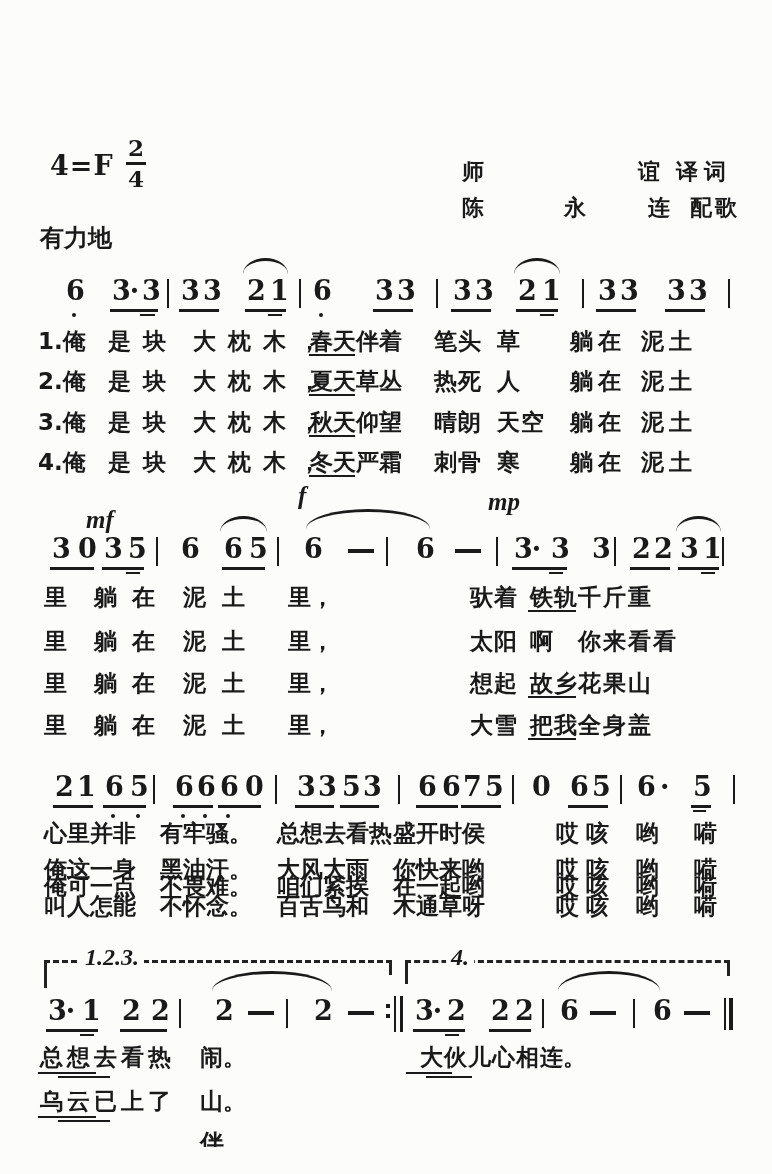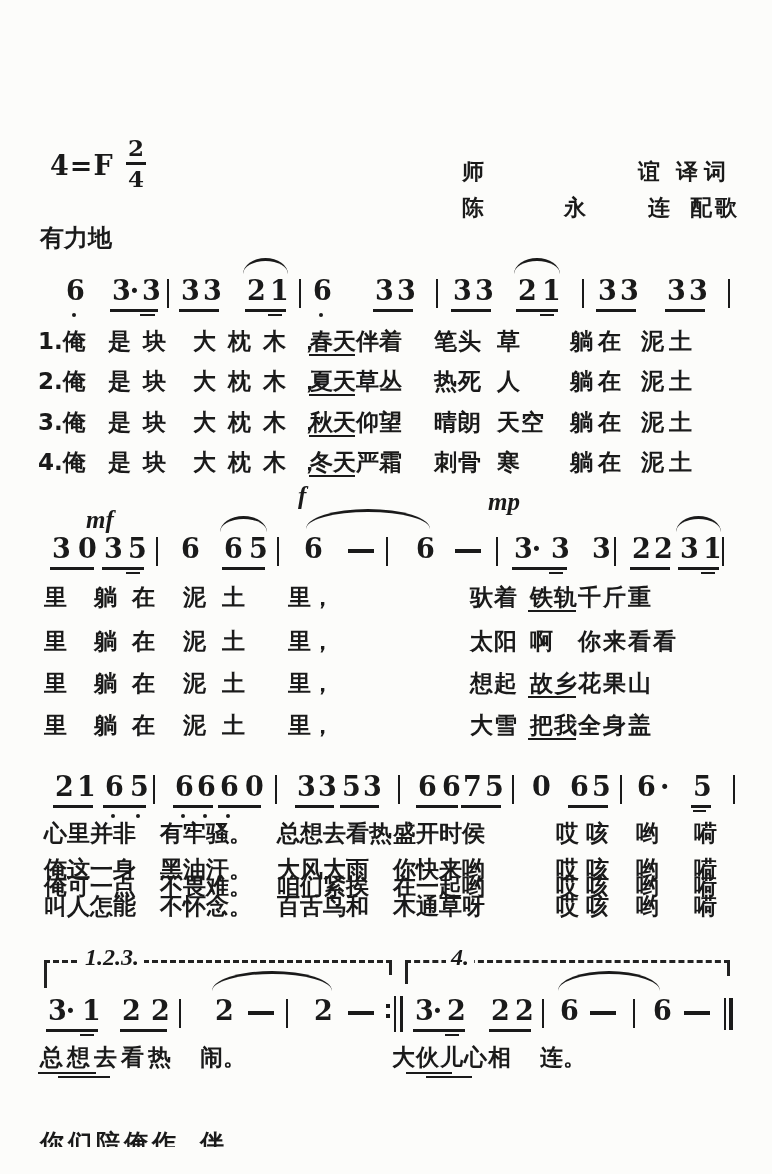--- a/index.html
+++ b/index.html
@@ -37,21 +37,21 @@
   .ulb{position:absolute;height:2px;background:#1a1a1a;}
   .vr .c0{left:38px}.vr .c1{left:108px;letter-spacing:12px}.vr .c2{left:193px;letter-spacing:12px}
   .vr .c3{left:310px}.vr .c4{left:434px;letter-spacing:1px}.vr .c5{left:497px;letter-spacing:1px}
   .vr .c6{left:570px;letter-spacing:5px}.vr .c7{left:641px;letter-spacing:5px}
   .rf .c0{left:44px}.rf .c1{left:94px;letter-spacing:15px}.rf .c2{left:183px;letter-spacing:16px}
   .rf .c3{left:288px}.rf .c4{left:470px;letter-spacing:1px}.rf .c5{left:530px;letter-spacing:1px}
   .rf .c6{left:578px;letter-spacing:2px}
   .s3 .c0{left:44px}.s3 .c1{left:160px}.s3 .c2{left:277px}.s3 .c3{left:393px}
   .s3 .c4{left:556px;letter-spacing:7px}.s3 .c5{left:636px}.s3 .c6{left:694px}
   .e4l .c0{left:40px;letter-spacing:4px}.e4l .c1{left:200px}
-  .e4r .c0{left:392px;letter-spacing:1px}.e4r .c1{left:540px}
+  .e4r .c0{left:420px;letter-spacing:1px}.e4r .c1{left:540px}
   .cutrow{height:17px;overflow:hidden;}
   .cutrow .lt{font-size:24px;}
   
   .vline{position:absolute;top:960px;height:0;border-top:3px dashed #222;}
   .vtick{position:absolute;width:3px;background:#222;}
   .vlab{position:absolute;top:944px;font-family:"Liberation Serif","DejaVu Serif",serif;
         font-style:italic;font-weight:700;font-size:24px;background:#fcfcfa;padding:0 5px;}
 </style>
 </head>
 <body>
@@ -379,18 +379,23 @@
     <span class="lt c1">闹。</span>
     <i class="ulb" style="left:38px;width:58px;top:28px"></i>
     <i class="ulb" style="left:58px;width:52px;top:32px"></i>
   </div>
   <div class="lr e4r" style="top:1044px">
     <span class="lt c0">大伙儿心相</span>
     <span class="lt c1">连。</span>
     <i class="ulb" style="left:406px;width:46px;top:28px"></i>
     <i class="ulb" style="left:426px;width:46px;top:32px"></i>
   </div>
+  <div class="lr e4l" style="top:1088px">
+    <span class="lt c0">乌云已上了</span>
+    <span class="lt c1">山。</span>
+    <i class="ulb" style="left:38px;width:58px;top:28px"></i>
+    <i class="ulb" style="left:58px;width:52px;top:32px"></i>
+  </div>
   <div class="lr e4l cutrow" style="top:1130px">
-    <span class="lt c0">你们陪俺作</span>
     <span class="lt c1">伴。</span>
   </div>
 
 </div>
 
 </body></html>

